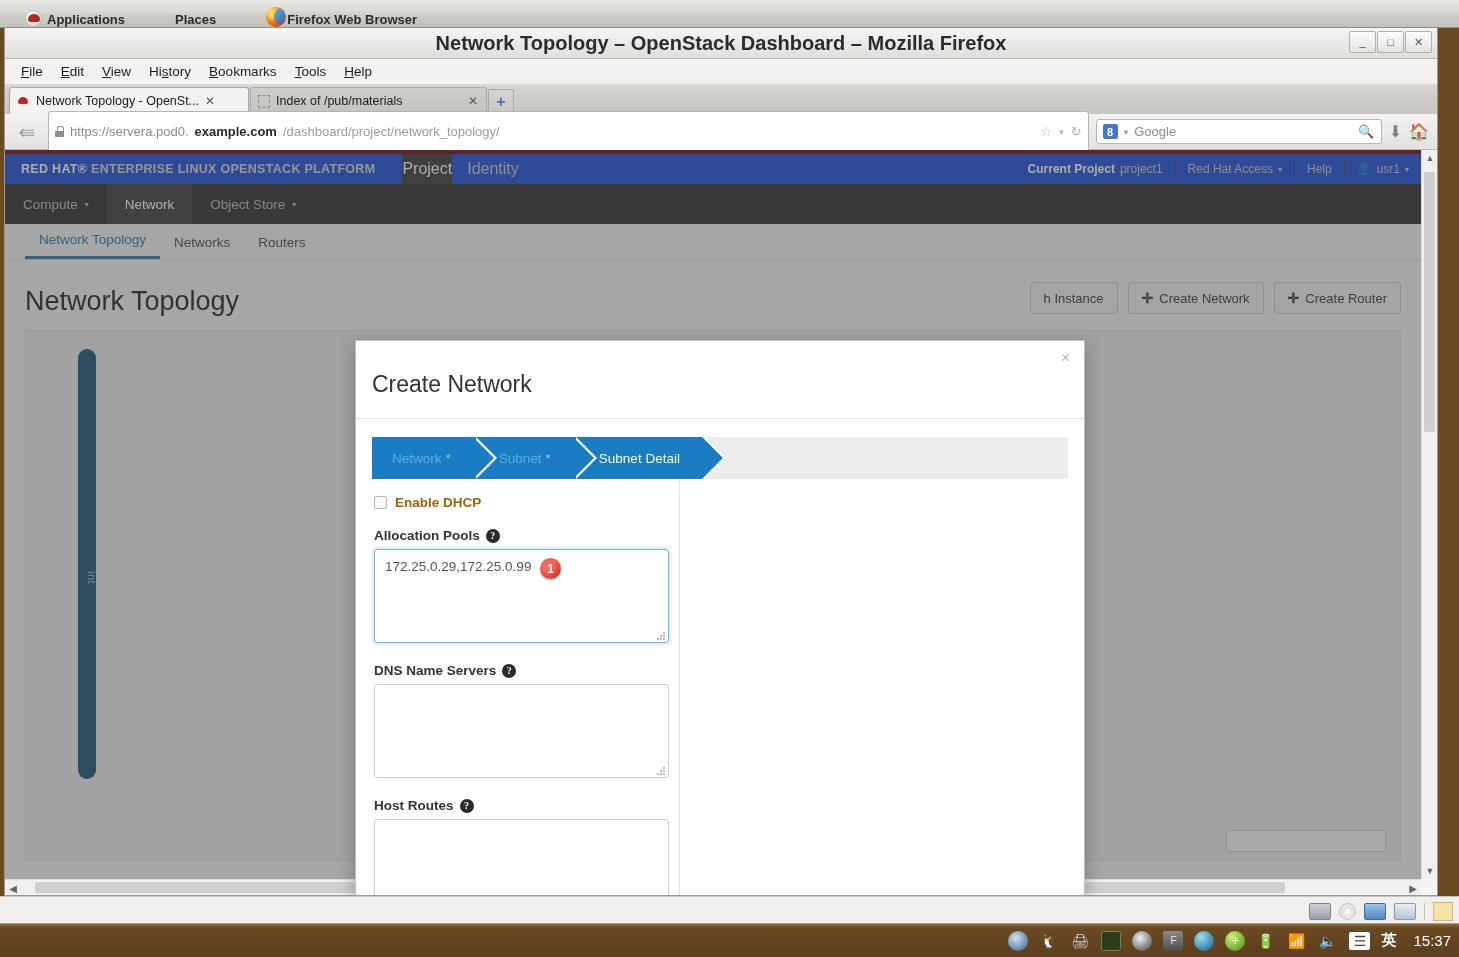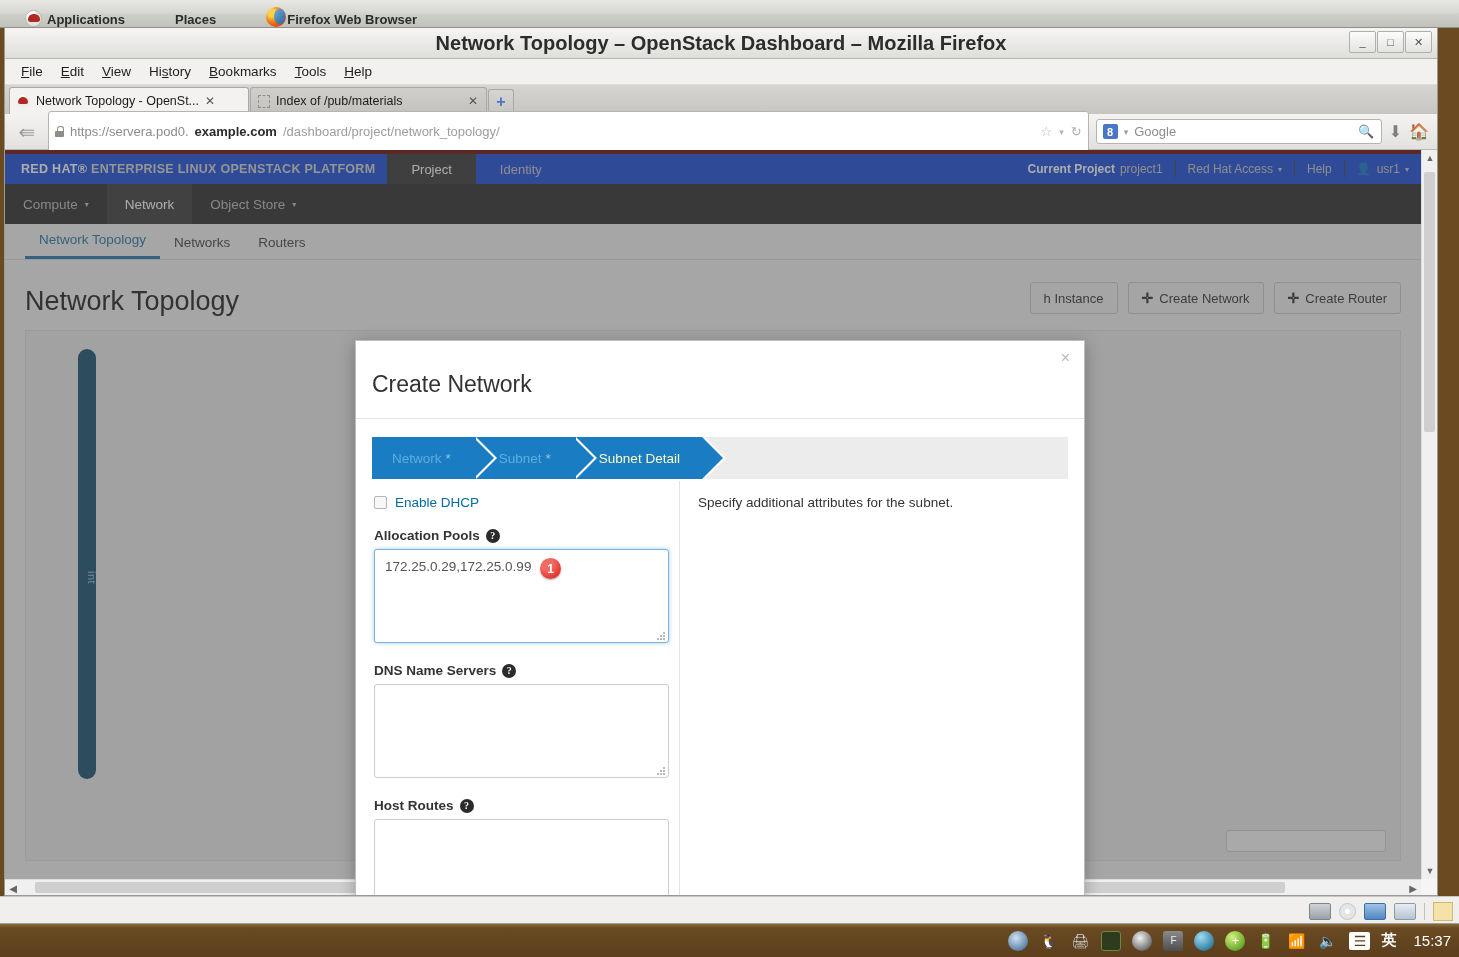--- a/index.html
+++ b/index.html
@@ -131,21 +131,21 @@
   #page { position:absolute; inset:0 16px 16px 0; overflow:hidden; background:#f5f5f5; }
 
   
   #os-topstripe { height:4px; background:#6e0d0d; }
   #os-header {
     height: 30px; background:#1d4ed8; display:flex; align-items:center; position:relative;
   }
   #rhlabel { font-size:12.5px; font-weight:bold; color:#d6d6d6; letter-spacing:.3px; padding:0 12px 0 16px; }
   #rhlabel .rh { color:#fff; }
   .os-topnav { display:flex; height:30px; }
-  .os-topnav .it { font-size:13px; color:#c8c8c8; padding:0 24px; display:flex; align-items:center; }
+  .os-topnav .it { font-size:16px; color:#c8c8c8; padding:0 0; display:flex; align-items:center;margin-left:15px; }
   .os-topnav .it.active { background:#3a3a3a; color:#fff; }
   .os-right { position:absolute; right:0; top:0; height:30px; display:flex; align-items:center; }
   .os-right .it { font-size:12px; color:#c9c9c9; padding:0 12px; display:flex; align-items:center; gap:5px;
     height:18px; border-left:1px solid #444; }
   .os-right .it.first { border-left:none; }
   .os-right b { color:#fff; }
   .caret { font-size:8px; }
   #os-subheader { height:40px; background:#2e2e2e; display:flex; align-items:center; }
   #os-subheader .it { font-size:13.5px; color:#bdbdbd; padding:0 18px; height:40px;
     display:flex; align-items:center; gap:7px; }
@@ -215,21 +215,21 @@
   }
   .wstep .req { color:#8fc8ea; margin-left:4px; }
 
   #form-cols { display:flex; height:460px; }
   #left-col { width:308px; padding:14px 18px 0 2px; border-right:1px solid #e3e3e3; }
   #right-col { flex:1 1 auto; padding:14px 0 0 18px; }
   #hint { font-size:13.5px; color:#333; }
 
   .cb-row { display:flex; align-items:center; gap:8px; margin-bottom:18px; }
   .cb { width:13px; height:13px; border:1px solid #b6b6b6; background:#f7f7f7; border-radius:2px; }
-  .cb-label { font-size:13.5px; color:#0369a1; }
+  .cb-label { font-size:13.5px; color:#a16207;font-weight:bold; }
   .flabel { font-size:13.5px; font-weight:bold; color:#333; margin-bottom:6px;
     display:flex; align-items:center; gap:6px; }
   .help-i {
     width:14px; height:14px; border-radius:50%; background:#2b2b2b; color:#fff;
     font-size:10px; font-weight:bold; display:inline-flex; align-items:center; justify-content:center;
     font-family:"Liberation Serif", serif;
   }
   .ta {
     width:295px; height:94px; border:1px solid #cdcdcd; border-radius:3px; background:#fff;
     font-size:13.5px; color:#555; padding:9px 10px; resize:none; position:relative;
@@ -514,23 +514,20 @@
             <div class="flabel">
               <span>Host Routes</span>
               <span class="help-i">?</span>
             </div>
             <div class="ta-wrap">
               <div class="ta"></div>
 
             </div>
           </div>
 
-          <div id="right-col">
-            <div id="hint">Specify additional attributes for the subnet.</div>
-          </div>
         </div>
       </div>
 
     </div>
 
   </div>
 </div>
 
 <div id="vm-status">
   <div id="vm-tray">

